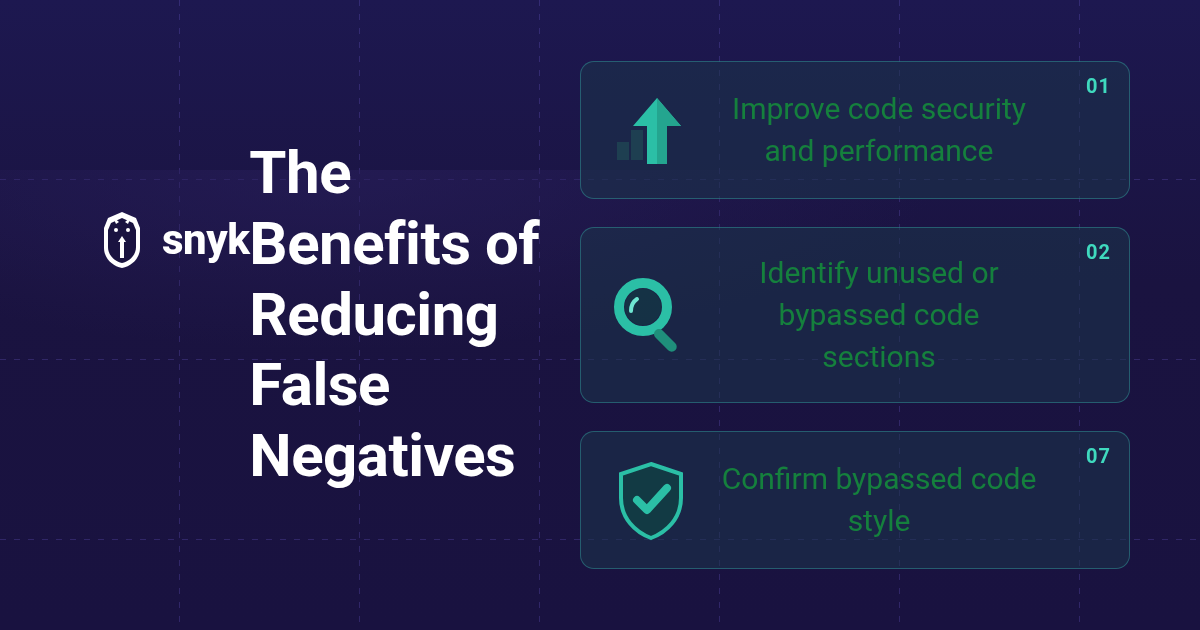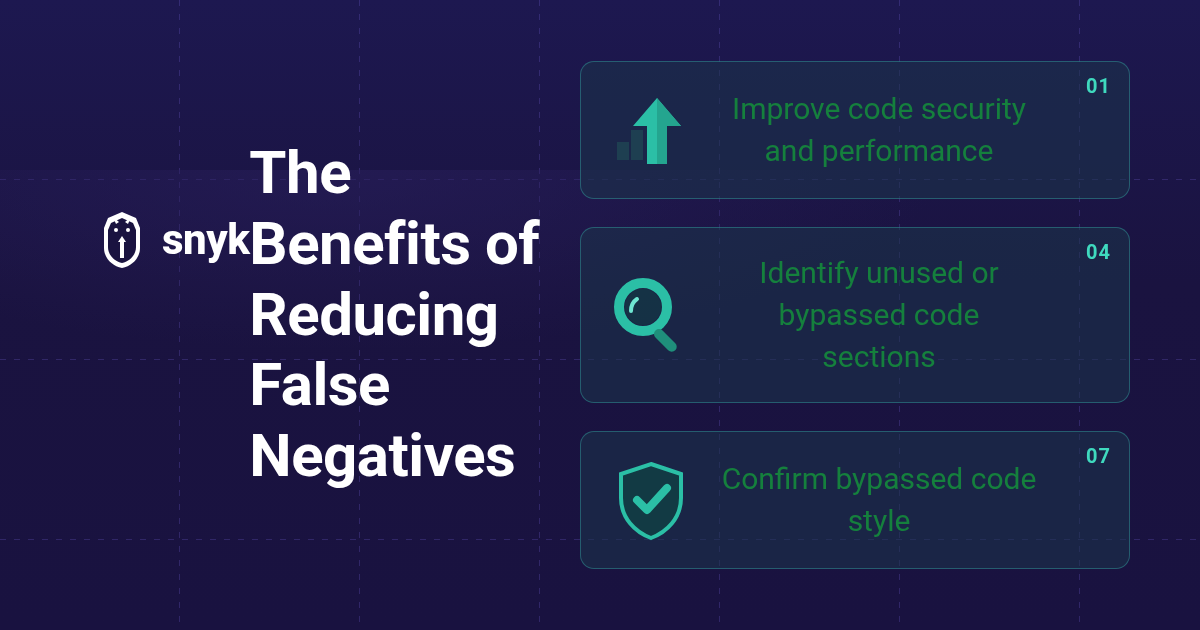--- a/index.html
+++ b/index.html
@@ -162,21 +162,21 @@
           <rect x="10" y="56" width="12" height="18" fill="#1f4a56" opacity="0.7"></rect>
           <rect x="24" y="44" width="12" height="30" fill="#1f4a56" opacity="0.7"></rect>
           <path d="M50 12 L74 40 L60 40 L60 78 L40 78 L40 40 L26 40 Z" fill="#2bbfa6"></path>
           <path d="M50 12 L74 40 L60 40 L60 78 L50 78 Z" fill="#24a58f"></path>
         </svg>
       </span>
       <div class="text">Improve code security and performance</div>
     </div>
 
     <div class="card">
-      <span class="num">04</span>
+      <span class="num">02</span>
       <span class="icon">
         <svg viewBox="0 0 88 88" width="88" height="88">
           <circle cx="36" cy="36" r="24" fill="none" stroke="#2bbfa6" stroke-width="10"></circle>
           <circle cx="36" cy="36" r="18" fill="#123a44" opacity="0.6"></circle>
           <path d="M30 28 Q24 32 24 40" stroke="#6fe6d2" stroke-width="4" fill="none" stroke-linecap="round"></path>
           <rect x="52" y="56" width="28" height="10" rx="5" transform="rotate(45 52 56)" fill="#1f8f7b"></rect>
         </svg>
       </span>
       <div class="text">Identify unused or bypassed code sections</div>
     </div>

